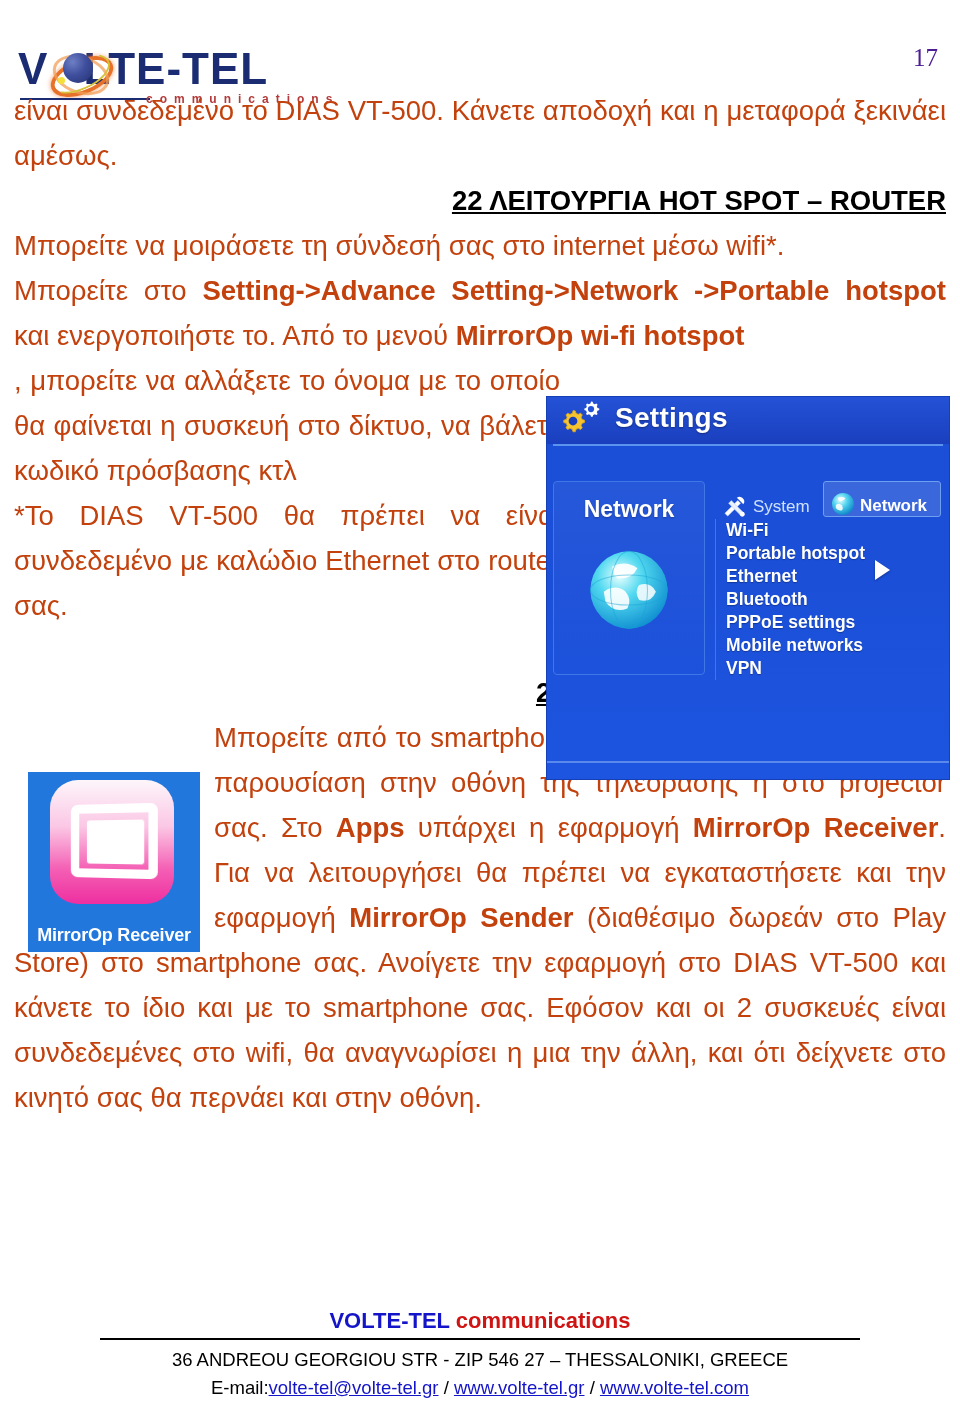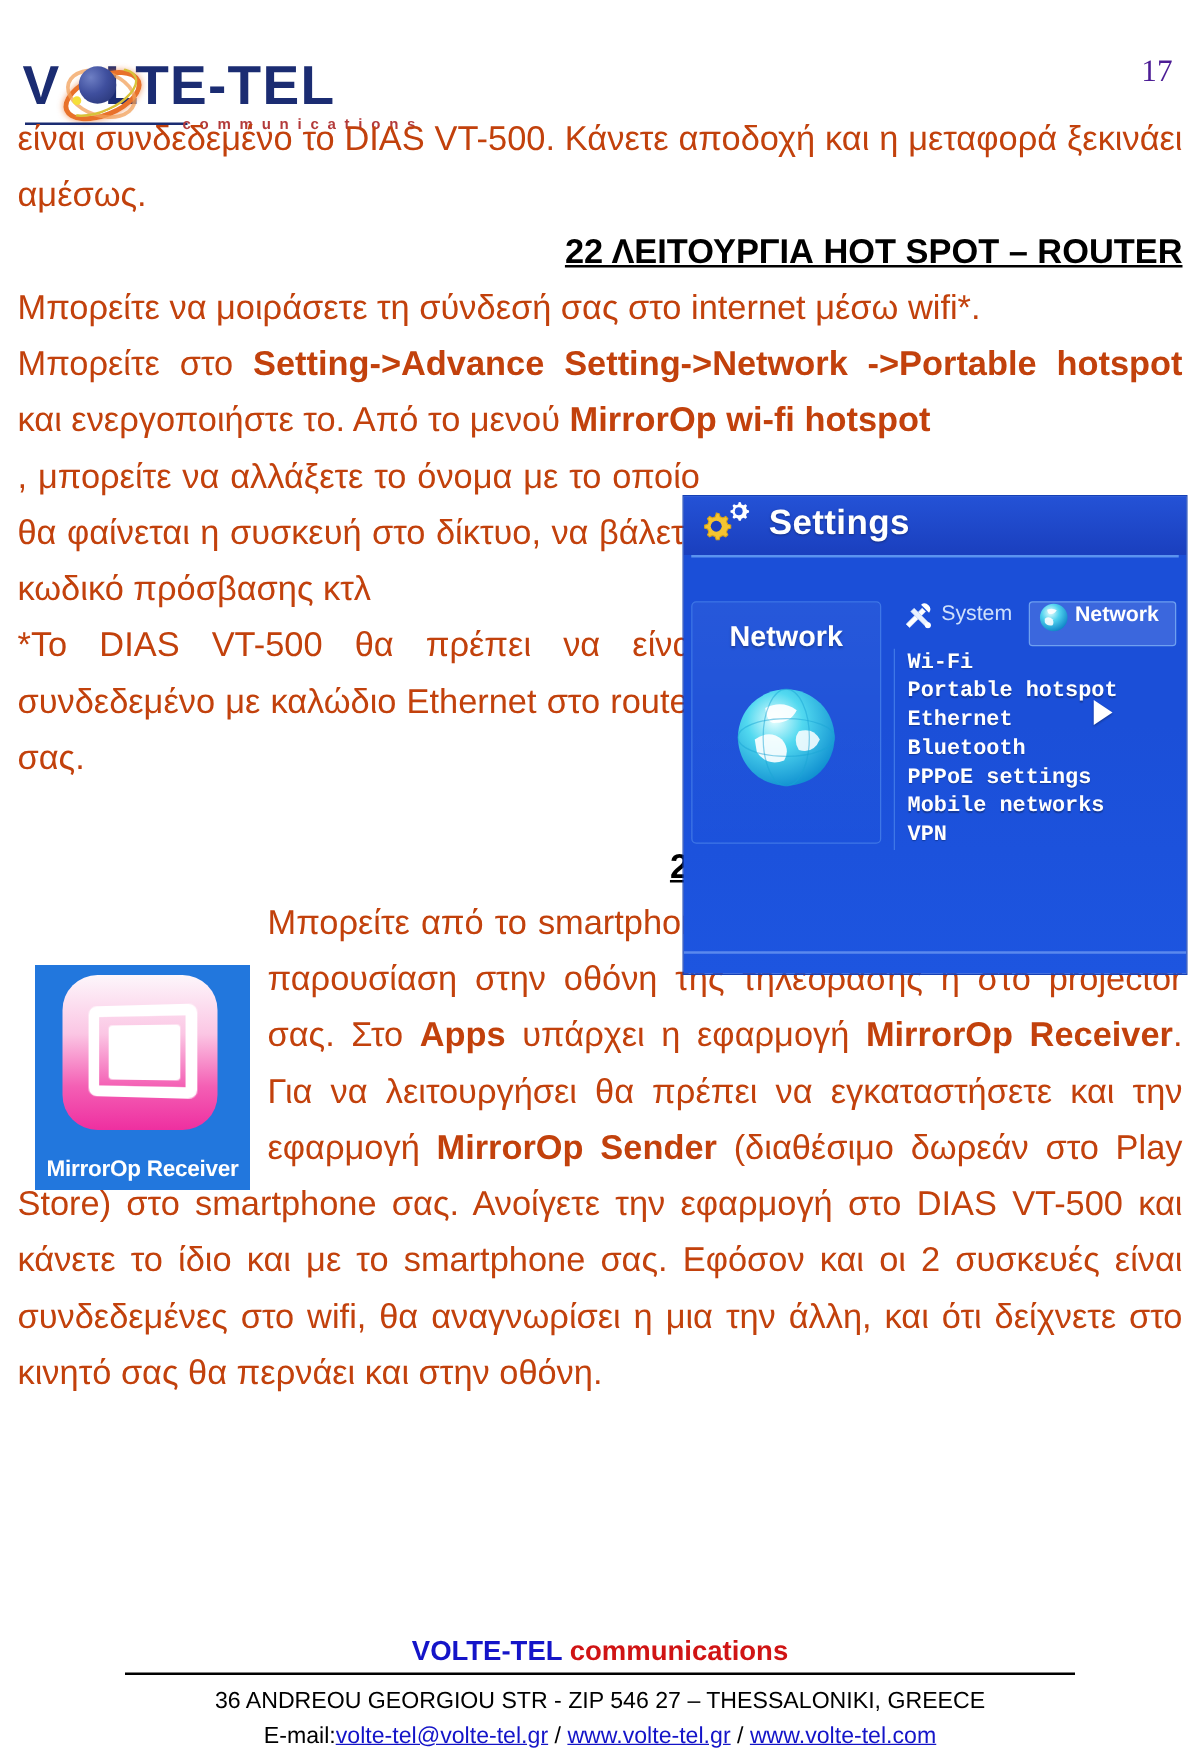--- a/index.html
+++ b/index.html
@@ -218,21 +218,21 @@
     position: absolute;
     left: 168px; top: 84px;
     width: 230px;
     height: 36px;
   }
   .ss-tab {
     position: absolute;
     top: 0;
     height: 36px;
     display: flex;
-    align-items: flex-start;
+    align-items: flex-end;
     gap: 5px;
     padding: 0 7px;
     box-sizing: border-box;
   }
   .ss-tab-system { left: 0; }
   .ss-tab-network {
     left: 108px;
     width: 118px;
     background: rgba(255,255,255,.14);
     border: 1px solid #6fa0f0;
@@ -253,21 +253,21 @@
     left: 168px; top: 122px;
     width: 232px;
     border-left: 1px solid #3f77e6;
     padding-left: 10px;
     box-sizing: border-box;
   }
   .ss-list-item {
     font-size: 17.5px;
     font-weight: bold;
     color: #ffffff;
-    font-family: Liberation Mono, monospace;
+    font-family: Liberation Sans, sans-serif;
     line-height: 23px;
     text-shadow: 0 1px 1px rgba(0,0,0,.3);
     white-space: nowrap;
   }
   .ss-pointer {
     position: absolute;
     left: 328px; top: 163px;
     width: 0; height: 0;
     border-top: 10px solid transparent;
     border-bottom: 10px solid transparent;

